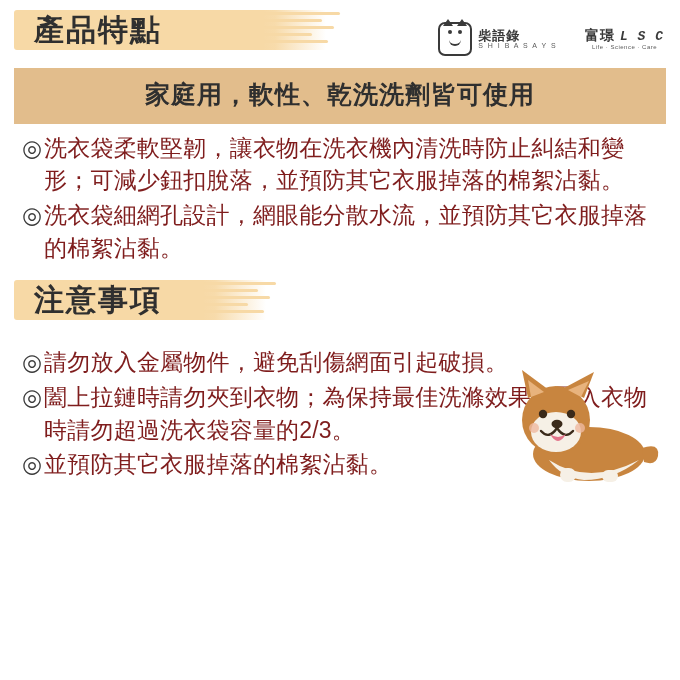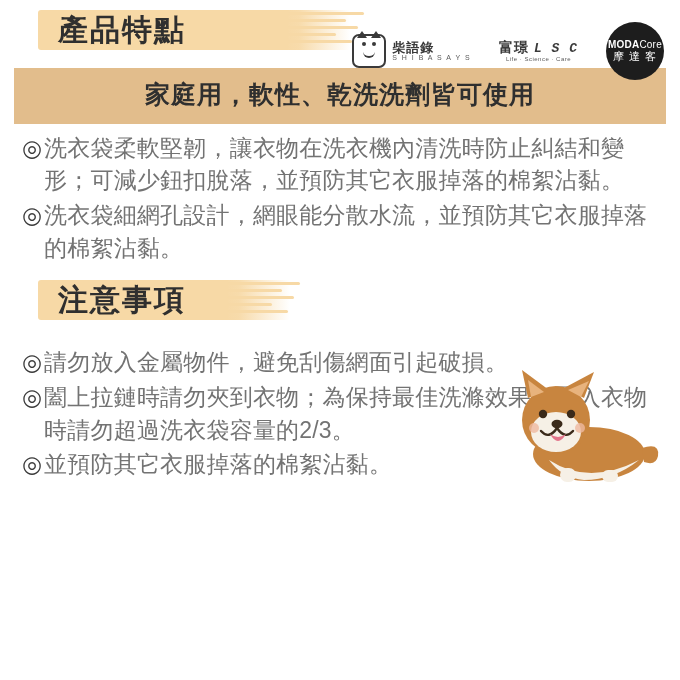--- a/index.html
+++ b/index.html
@@ -25,21 +25,21 @@
   
   .heading-row {
     position: relative;
     display: flex;
     align-items: center;
     height: 60px;
   }
   .heading-wrap {
     position: relative;
     display: inline-block;
-    margin-left: 52px;
+    margin-left: 28px;
   }
   .brush {
     position: absolute;
     left: -14px;
     top: 6px;
     width: 250px;
     height: 40px;
     background: #f7d9a6;
     border-radius: 3px 0 0 3px;
     z-index: 0;
@@ -213,21 +213,21 @@
   }
   .bullet-mark {
     font-size: 23px;
     color: #3a3a3a;
     line-height: 1.42;
     margin-right: 2px;
     flex: 0 0 auto;
   }
   .bullet-text {
     font-size: 23px;
-    color: #737373;
+    color: #7f1d1d;
     line-height: 1.42;
     letter-spacing: 0.2px;
   }
 
   
   .corgi {
     position: absolute;
     right: 16px;
     top: 368px;
     width: 170px;
@@ -262,26 +262,20 @@
     </div>
 
     <div class="logo-lsc">
       <div class="lsc-top">
         <span>富璟</span>
         <span class="lsc-mark">L S C</span>
       </div>
       <div class="lsc-sub">Life · Science · Care</div>
     </div>
 
-    <div class="logo-moda">
-      <div class="moda-1">
-        <b>MODA</b><span>Core</span>
-      </div>
-      <div class="moda-2">摩 達 客</div>
-    </div>
   </div>
 
   <div class="heading-row">
     <div class="heading-wrap">
       <span class="brush"></span>
       <span class="brush-streaks">
         <i style="top:4px;width:76px;"></i>
         <i style="top:11px;width:58px;"></i>
         <i style="top:18px;width:70px;"></i>
         <i style="top:25px;width:48px;"></i>

